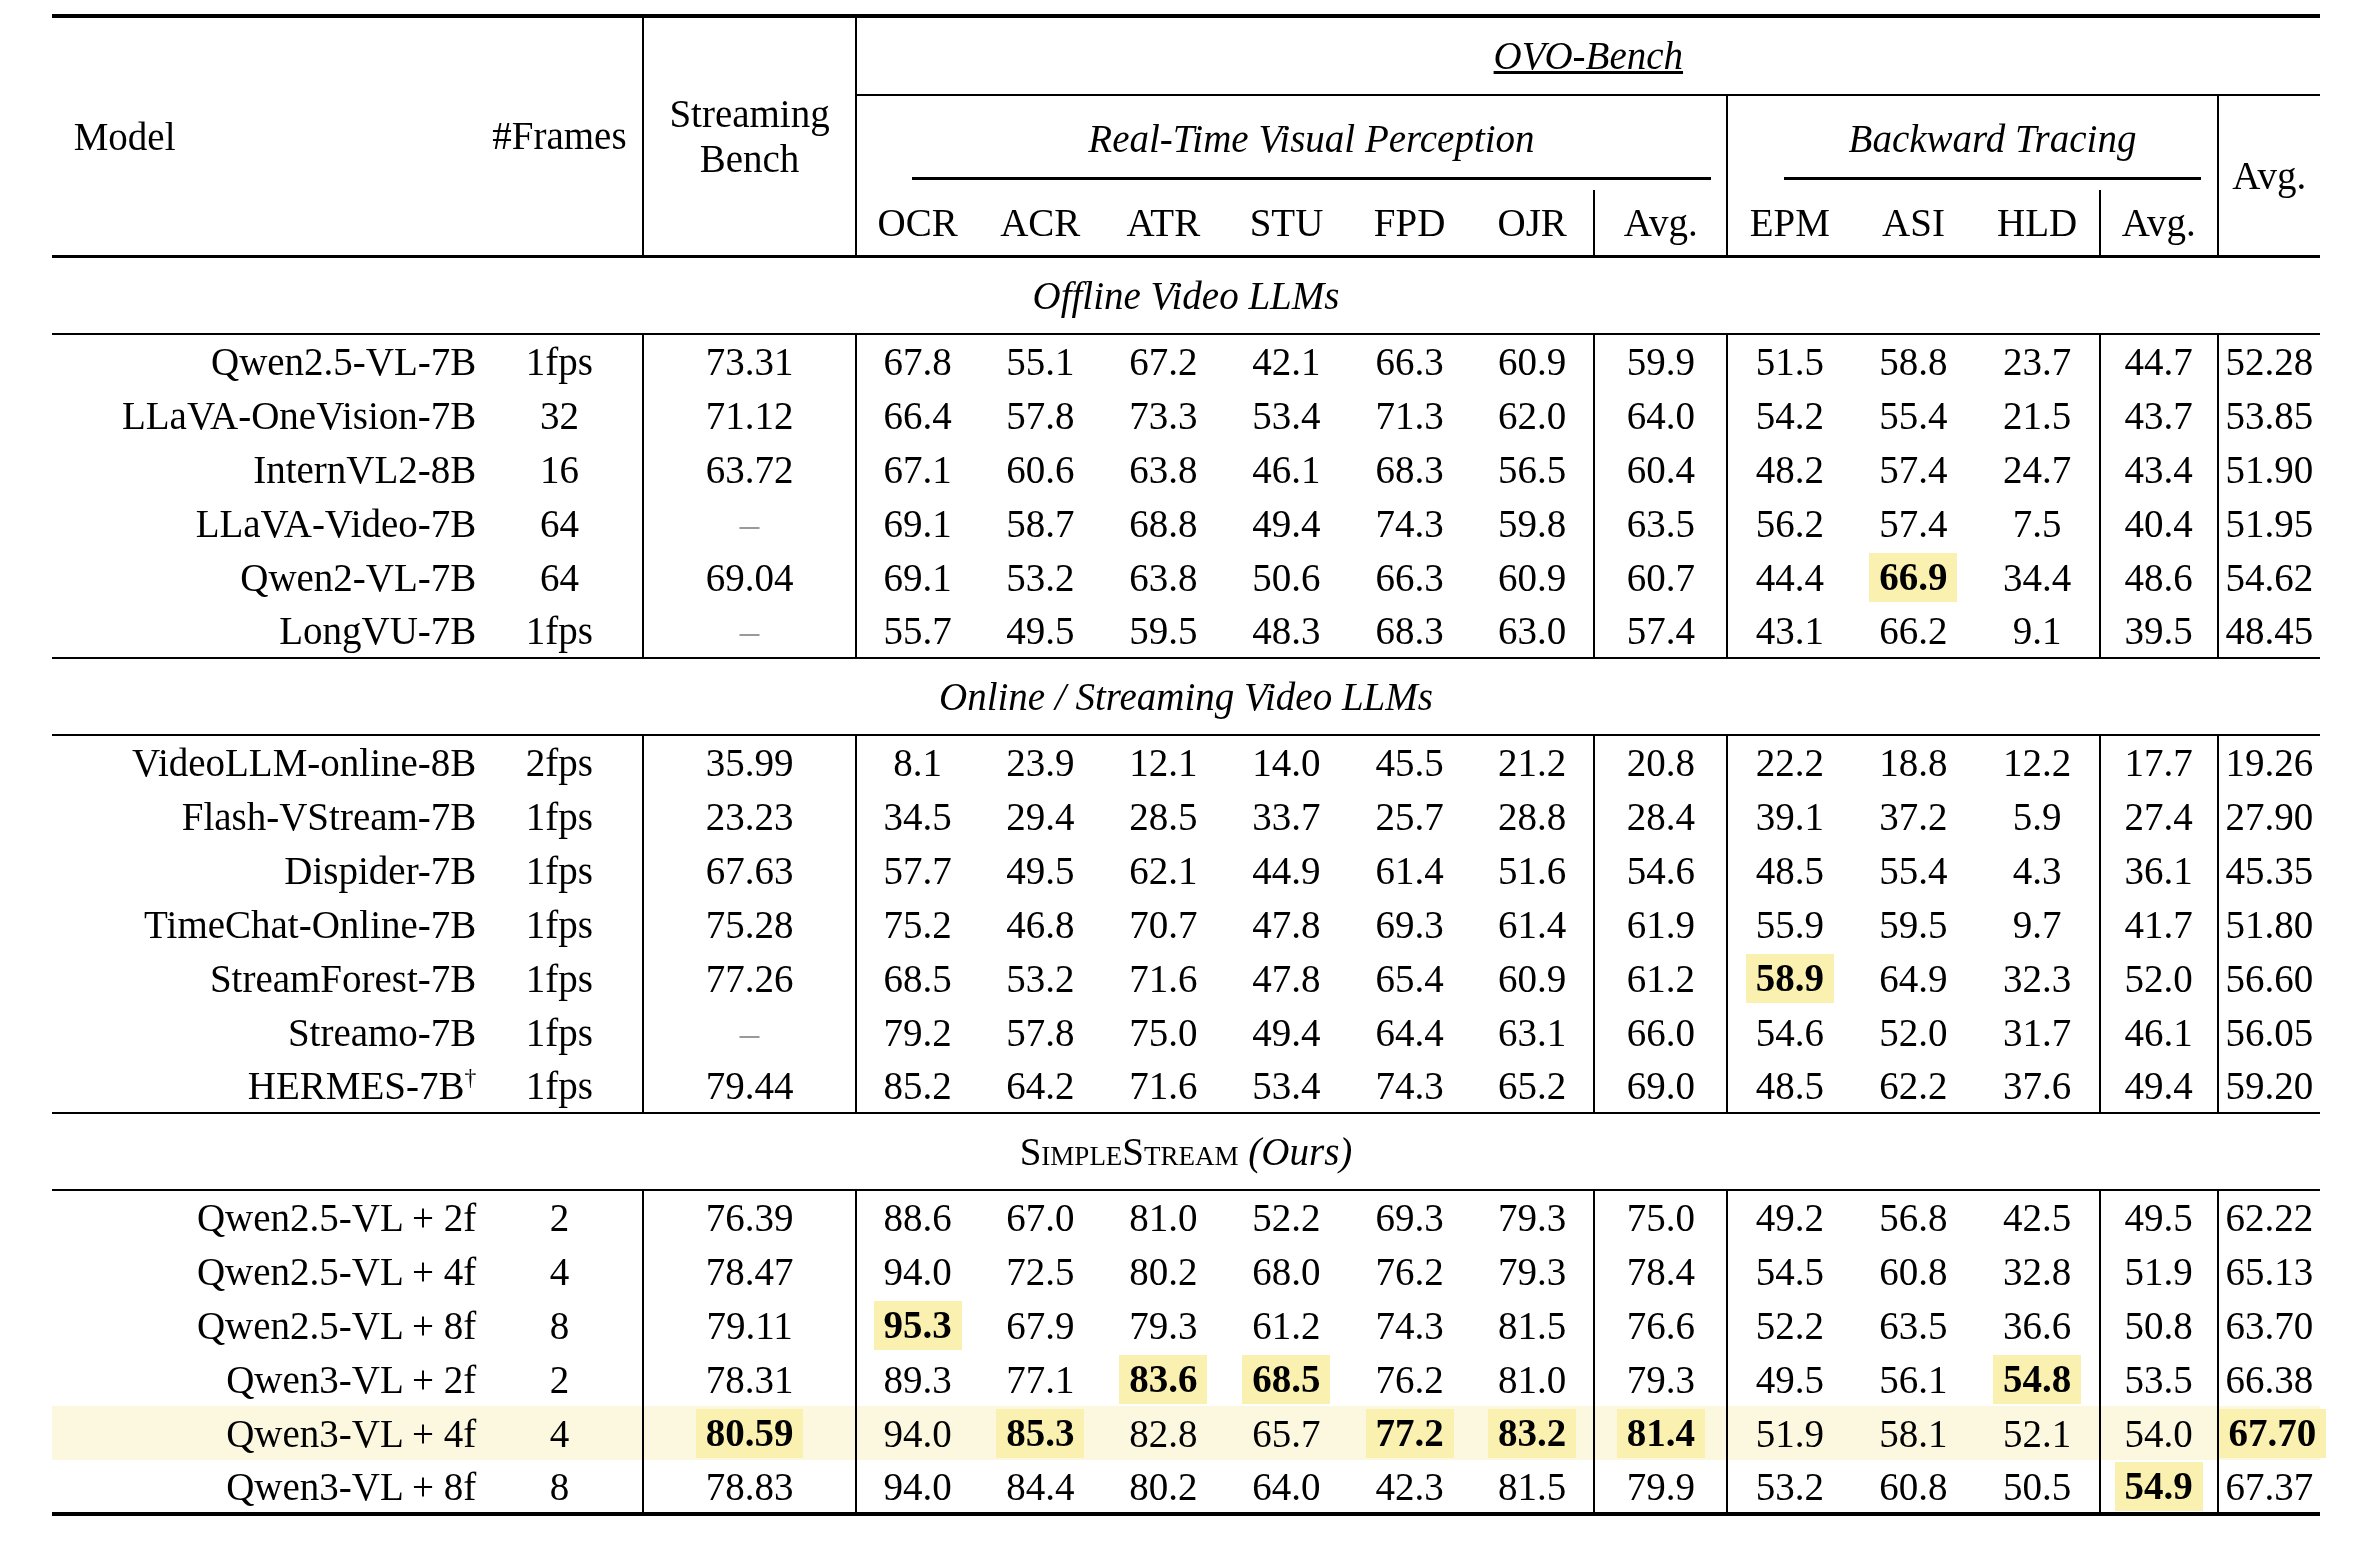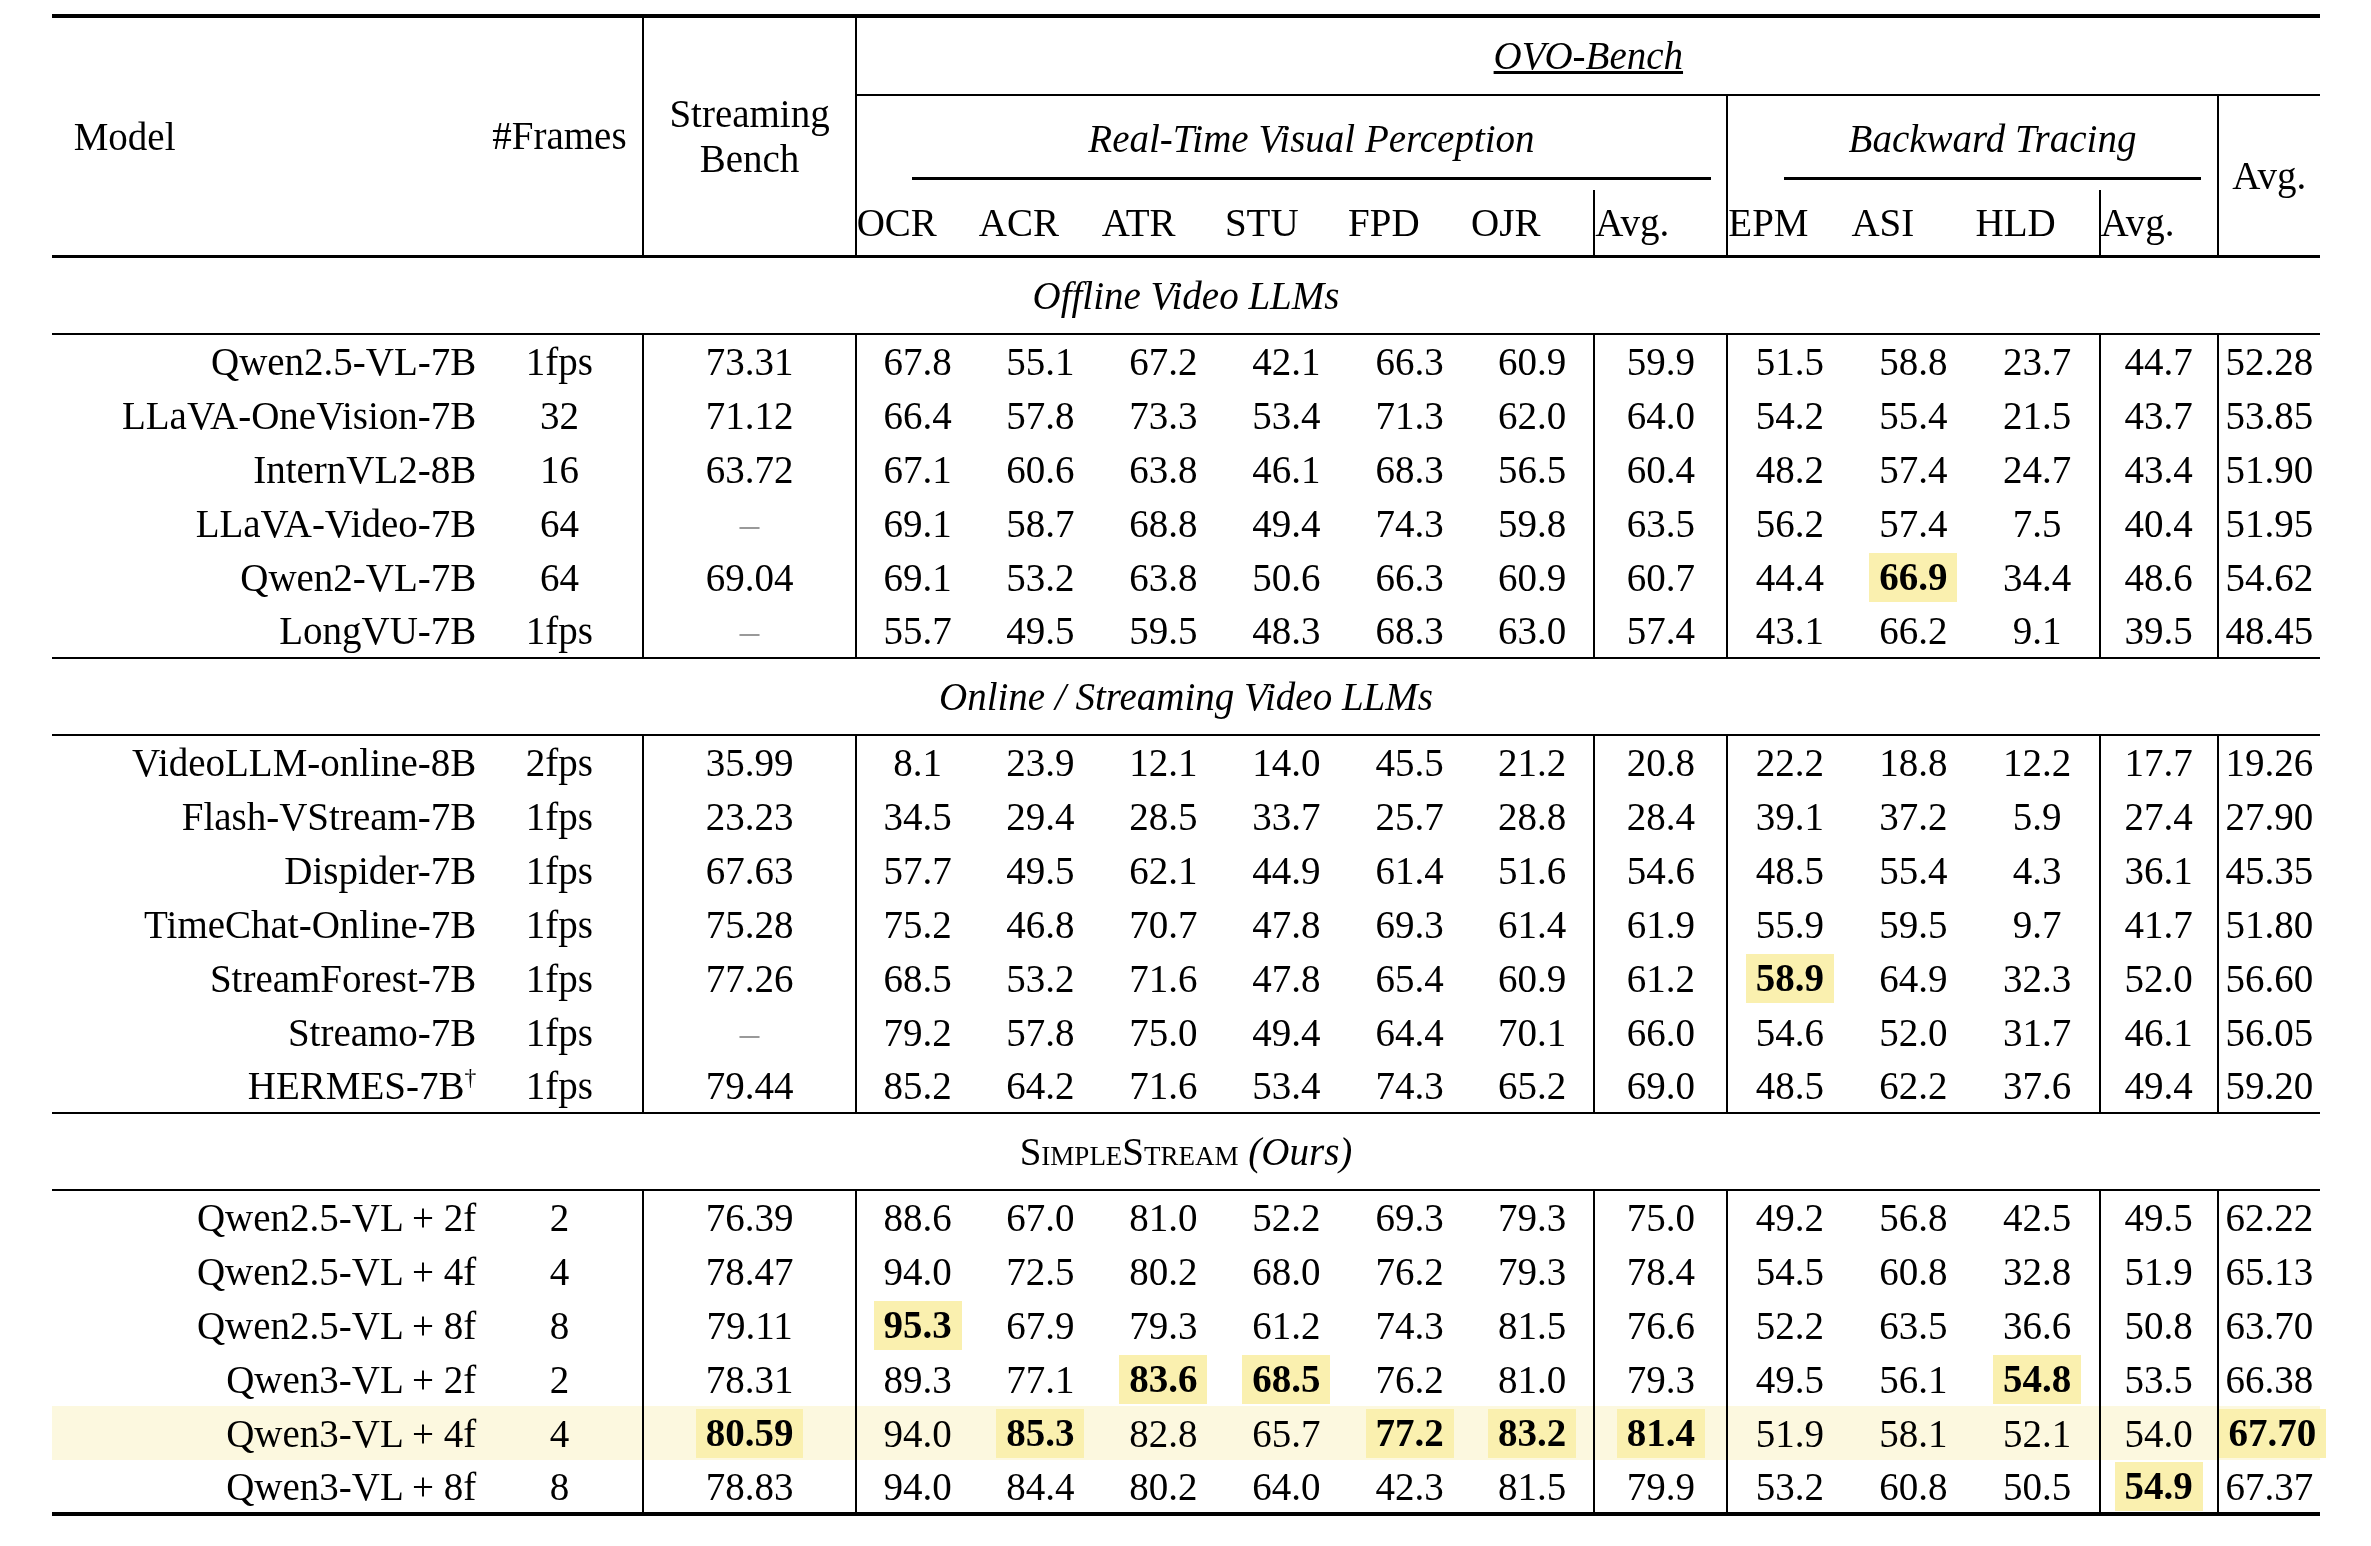--- a/index.html
+++ b/index.html
@@ -26,21 +26,21 @@
   tr.h-row3 { height: 67px; }
   th.model-h { text-align: left; padding-left: 21.7px; vertical-align: middle; }
   th.frames-h, th.sb-h { text-align: center; vertical-align: middle; line-height: 1.15; }
   th.ovo-h { text-align: center; vertical-align: middle; border-bottom: 2px solid #000; text-decoration: underline; }
   th.group-h { vertical-align: middle; padding-left: 40px; }
   .group-label {
     border-bottom: 3px solid #000; margin: 0 15.8px;
     padding: 9.9px 0 15.8px; text-align: center;
   }
   th.avg-all-h { text-align: center; vertical-align: middle; }
-  th.sub-h { text-align: left; vertical-align: middle; }
+  th.sub-h { text-align: center; vertical-align: middle; }
 
   tr.section-title-row td {
     text-align: center; height: 75px; vertical-align: middle;
     border-top: 2px solid #000; border-bottom: 2px solid #000;
   }
   tbody tr.data-row { height: 54px; }
   td.model { text-align: right; padding-left: 21.7px; vertical-align: middle; }
   td.num { text-align: center; vertical-align: middle; }
   sup { font-size: 23.6px; }
   span.hl {
@@ -303,21 +303,21 @@
         </tr>
         <tr class="data-row">
           <td class="model">Streamo-7B</td>
           <td class="num">1fps</td>
           <td class="num b-l b-r"><span class="dash">–</span></td>
           <td class="num">79.2</td>
           <td class="num">57.8</td>
           <td class="num">75.0</td>
           <td class="num">49.4</td>
           <td class="num">64.4</td>
-          <td class="num">70.1</td>
+          <td class="num">63.1</td>
           <td class="num b-l b-r">66.0</td>
           <td class="num">54.6</td>
           <td class="num">52.0</td>
           <td class="num">31.7</td>
           <td class="num b-l b-r">46.1</td>
           <td class="num">56.05</td>
         </tr>
         <tr class="data-row">
           <td class="model">HERMES-7B<sup>†</sup></td>
           <td class="num">1fps</td>

